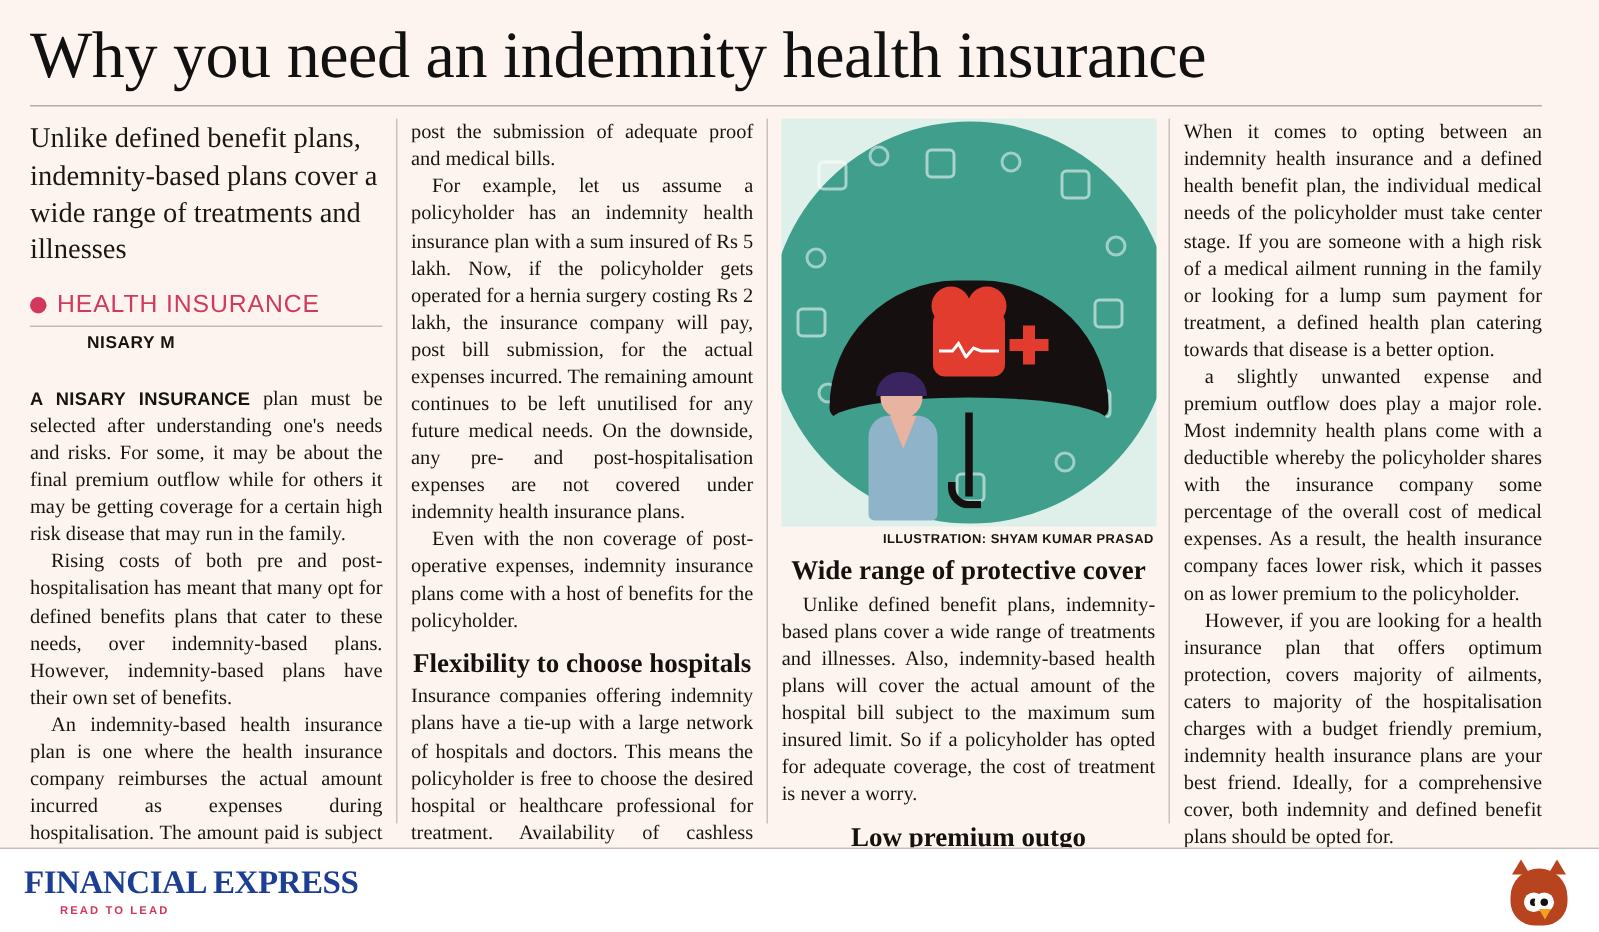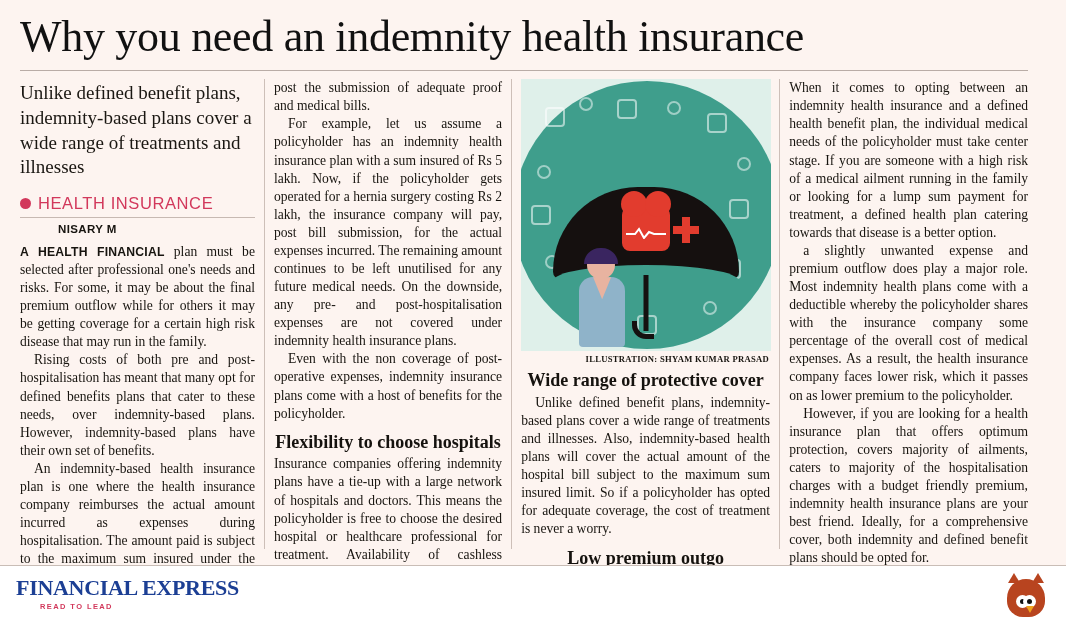--- a/index.html
+++ b/index.html
@@ -70,21 +70,21 @@
   }
   .kicker-rule {
     border-bottom:1px solid #c7b9b2;
     margin:3px 0 5px 0;
   }
   .byline {
     font-family:"Liberation Sans", sans-serif;
     font-size:11.5px;
     font-weight:700;
     letter-spacing:0.4px;
-    margin-bottom:8px;
+    margin-bottom:22px;
     color:#17140f;
     padding-left:38px;
   }
   p.body {
     font-size:13.6px;
     line-height:1.33;
     text-align:justify;
     margin:0 0 0 0;
     text-justify:inter-word;
     hyphens:auto;
@@ -216,21 +216,21 @@
     border:2px solid rgba(255,255,255,0.55);
     border-radius:4px;
   }
   .art .icon-dot {
     position:absolute;
     width:14px; height:14px;
     border-radius:50%;
     border:2px solid rgba(255,255,255,0.5);
   }
   .caption {
-    font-family:Liberation Serif, serif;
+    font-family:Liberation Sans, sans-serif;
     font-size:8.6px;
     font-weight:700;
     letter-spacing:0.3px;
     text-align:right;
     padding:3px 1px 6px 0;
     color:#17140f;
   }
   .italic-sign {
     font-style:italic;
     font-size:13.4px;
@@ -325,21 +325,21 @@
     <div class="col c1">
       <div class="standfirst">Unlike defined benefit plans, indemnity-based plans cover a wide range of treatments and illnesses</div>
 
       <div class="kicker-wrap">
         <span class="dot"></span>
         <span class="kicker">HEALTH INSURANCE</span>
       </div>
       <div class="kicker-rule"></div>
       <div class="byline">NISARY M</div>
 
-      <p class="body"><span class="lead-caps">A HEALTH FINANCIAL</span><span> plan must be selected after professional one's needs and risks. For some, it may be about the final premium outflow while for others it may be getting coverage for a certain high risk disease that may run in the family.</span></p>
+      <p class="body"><span class="lead-caps">A NISARY INSURANCE</span><span> plan must be selected after understanding one's needs and risks. For some, it may be about the final premium outflow while for others it may be getting coverage for a certain high risk disease that may run in the family.</span></p>
       <p class="body">Rising costs of both pre and post-hospitalisation has meant that many opt for defined benefits plans that cater to these needs, over indemnity-based plans. However, indemnity-based plans have their own set of benefits.</p>
       <p class="body">An indemnity-based health insurance plan is one where the health insurance company reimburses the actual amount incurred as expenses during hospitalisation. The amount paid is subject to the maximum sum insured under the policy</p>
     </div>
 
     <div class="col c2">
       <p class="body">post the submission of adequate proof and medical bills.</p>
       <p class="body">For example, let us assume a policyholder has an indemnity health insurance plan with a sum insured of Rs 5 lakh. Now, if the policyholder gets operated for a hernia surgery costing Rs 2 lakh, the insurance company will pay, post bill submission, for the actual expenses incurred. The remaining amount continues to be left unutilised for any future medical needs. On the downside, any pre- and post-hospitalisation expenses are not covered under indemnity health insurance plans.</p>
       <p class="body">Even with the non coverage of post-operative expenses, indemnity insurance plans come with a host of benefits for the policyholder.</p>
       <h2 class="subhead">Flexibility to choose hospitals</h2>
       <p class="body">Insurance companies offering indemnity plans have a tie-up with a large network of hospitals and doctors. This means the policyholder is free to choose the desired hospital or healthcare professional for treatment. Availability of cashless indemnity health insurance plans also mean the policyholder does not have to worry about bill submission, which is done by the networked hospital.</p>

